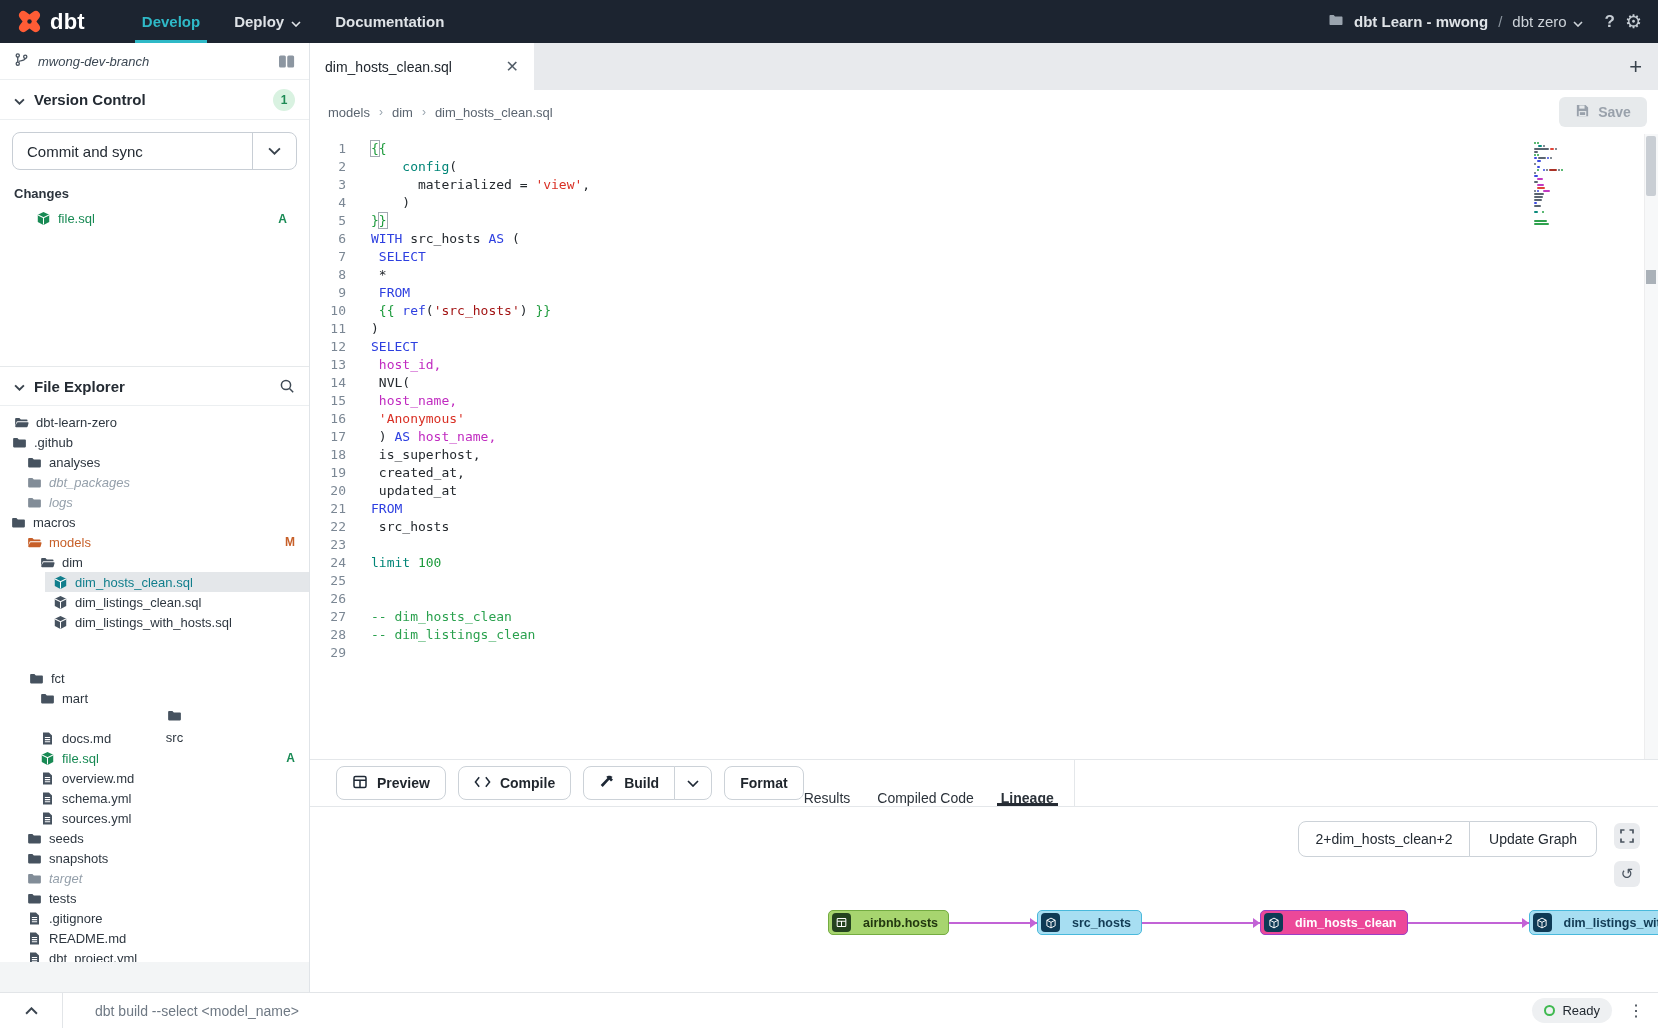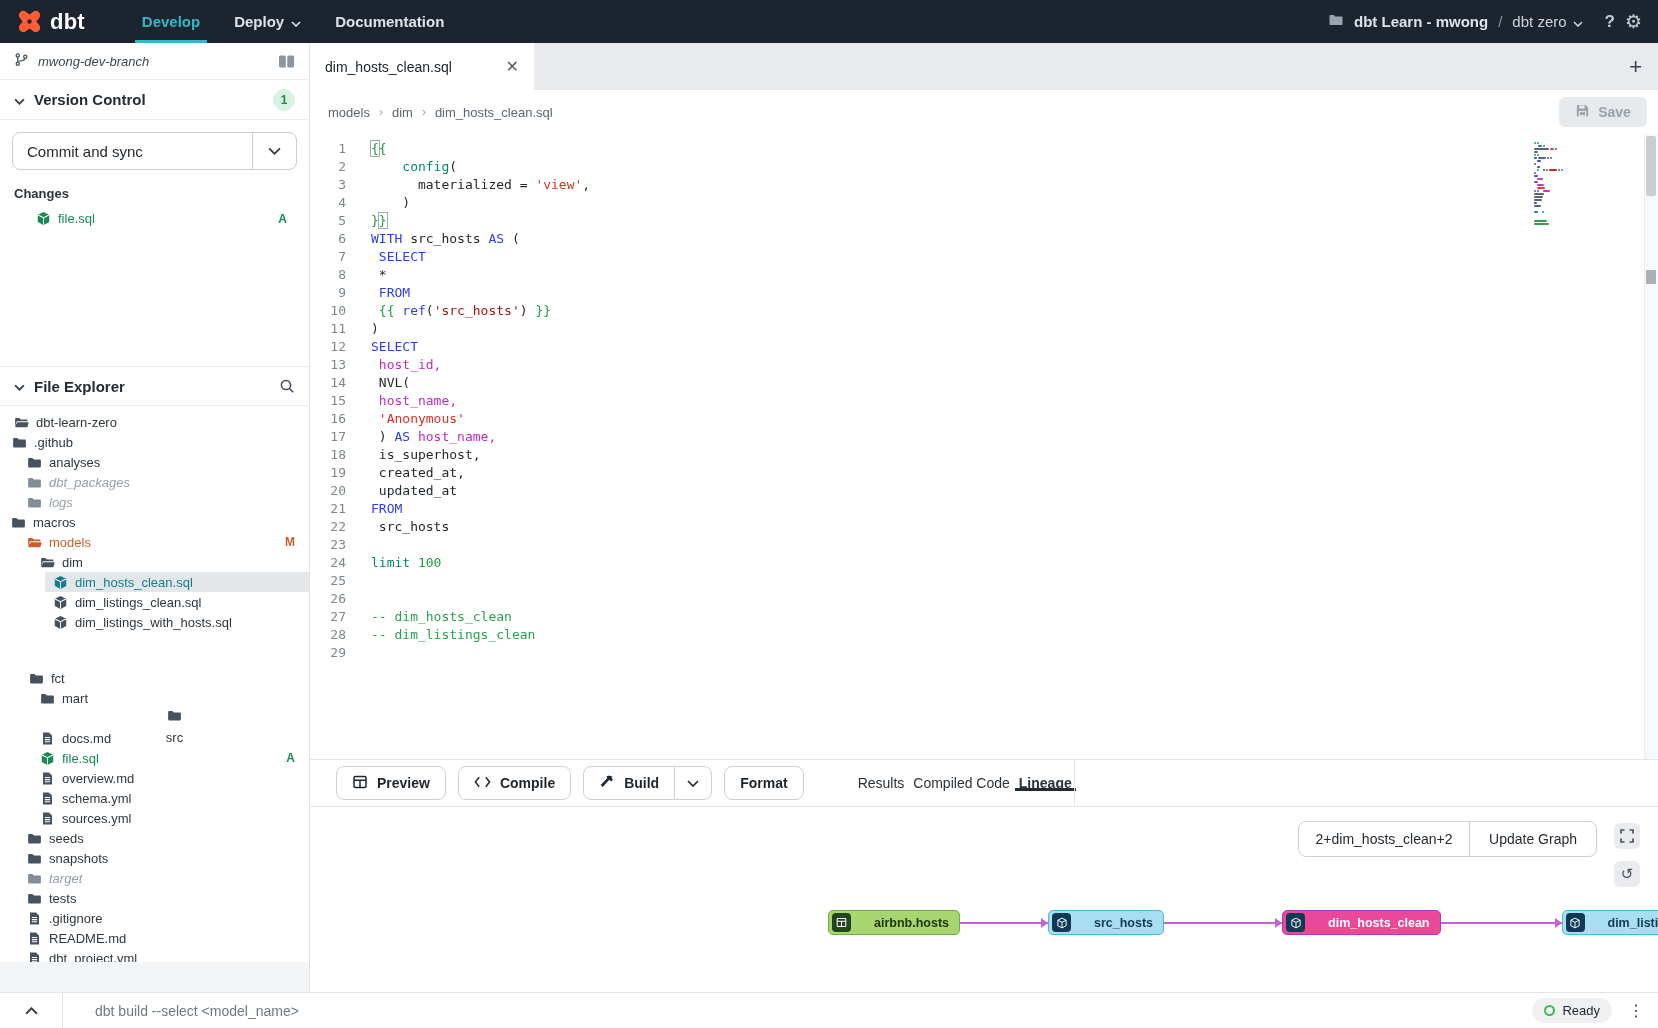--- a/index.html
+++ b/index.html
@@ -88,36 +88,36 @@
   .vthumb{position:absolute;top:2px;right:2px;width:10px;height:60px;background:#c9ced4;border-radius:2px;}
   .vmark{position:absolute;right:2px;width:10px;height:14px;background:#aab1b8;top:136px;}
 
   
   .toolbar{height:47px;flex:none;border-top:1px solid #e4e7ea;display:flex;align-items:center;padding-left:26px;position:relative;background:#fff;}
   .tbtn{height:34px;border:1px solid #ccd2d8;border-radius:8px;background:#fff;display:flex;align-items:center;gap:9px;padding:0 15px;font-size:14px;color:#1f252c;font-weight:600;cursor:pointer;}
   .tgap{width:12px;flex:none;}
   .split{display:flex;}
   .split .tbtn.left{border-radius:8px 0 0 8px;}
   .split .tbtn.right{border-radius:0 8px 8px 0;margin-left:-1px;padding:0 12px;}
-  .rtabs{display:flex;gap:9px;margin-left:54px;height:100%;align-items:center;}
+  .rtabs{display:flex;gap:27px;height:100%;align-items:flex-end;}
   .rtab{display:flex;align-items:center;font-size:14px;color:#2b323a;position:relative;cursor:pointer;}
   .rtab.active{font-weight:600;}
   .rtab.active::after{content:'';position:absolute;left:-4px;right:-4px;bottom:0;height:3px;background:#252b33;}
   .tb-sep{position:absolute;left:764px;top:0;width:1px;height:46px;background:#e4e7ea;}
 
   
   .lineage{height:186px;flex:none;border-top:1px solid #e4e7ea;position:relative;background:#fff;}
   .lin-controls{position:absolute;top:14px;right:61px;display:flex;height:36px;}
   .lin-input{width:172px;border:1px solid #ccd2d8;border-radius:8px 0 0 8px;display:flex;align-items:center;justify-content:center;font-size:14px;color:#242b33;background:#fff;}
   .lin-update{border:1px solid #ccd2d8;border-left:1px solid #ccd2d8;border-radius:0 8px 8px 0;margin-left:-1px;padding:0 19px;display:flex;align-items:center;font-size:14px;color:#242b33;background:#fff;cursor:pointer;}
   .sq-btn{position:absolute;right:18px;width:26px;height:26px;background:#e9ebee;border-radius:6px;display:flex;align-items:center;justify-content:center;color:#4a545f;cursor:pointer;}
   .sq-btn.fs{top:16px;}
   .sq-btn.rs{top:54px;font-size:15px;}
   .graph{position:absolute;left:518px;top:103px;display:flex;align-items:center;}
-  .lnode{height:25px;display:flex;align-items:center;gap:23px;padding:0 10px 0 3px;border-radius:5px;border:1.5px solid;font-size:12.5px;font-weight:700;cursor:pointer;white-space:nowrap;}
+  .lnode{height:25px;display:flex;align-items:center;gap:12px;padding:0 10px 0 3px;border-radius:5px;border:1.5px solid;font-size:12.5px;font-weight:700;cursor:pointer;white-space:nowrap;}
   .k-source{background:#a7d56f;border-color:#74ac41;color:#22370f;}
   .k-model{background:#a7def2;border-color:#49b9dc;color:#123c55;}
   .k-selected{background:#ec4899;border-color:#9a3fc6;color:#fff;}
   .nicon{width:19px;height:19px;border-radius:4px;display:flex;align-items:center;justify-content:center;flex:none;}
   .k-source .nicon{background:#24431f;}
   .k-model .nicon,.k-selected .nicon{background:#0e3a55;}
   .edge{height:2px;background:#c263d6;position:relative;flex:none;}
   .edge::after{content:'';position:absolute;right:0;top:-4px;width:0;height:0;border-left:7px solid #c263d6;border-top:5px solid transparent;border-bottom:5px solid transparent;}
 
   

